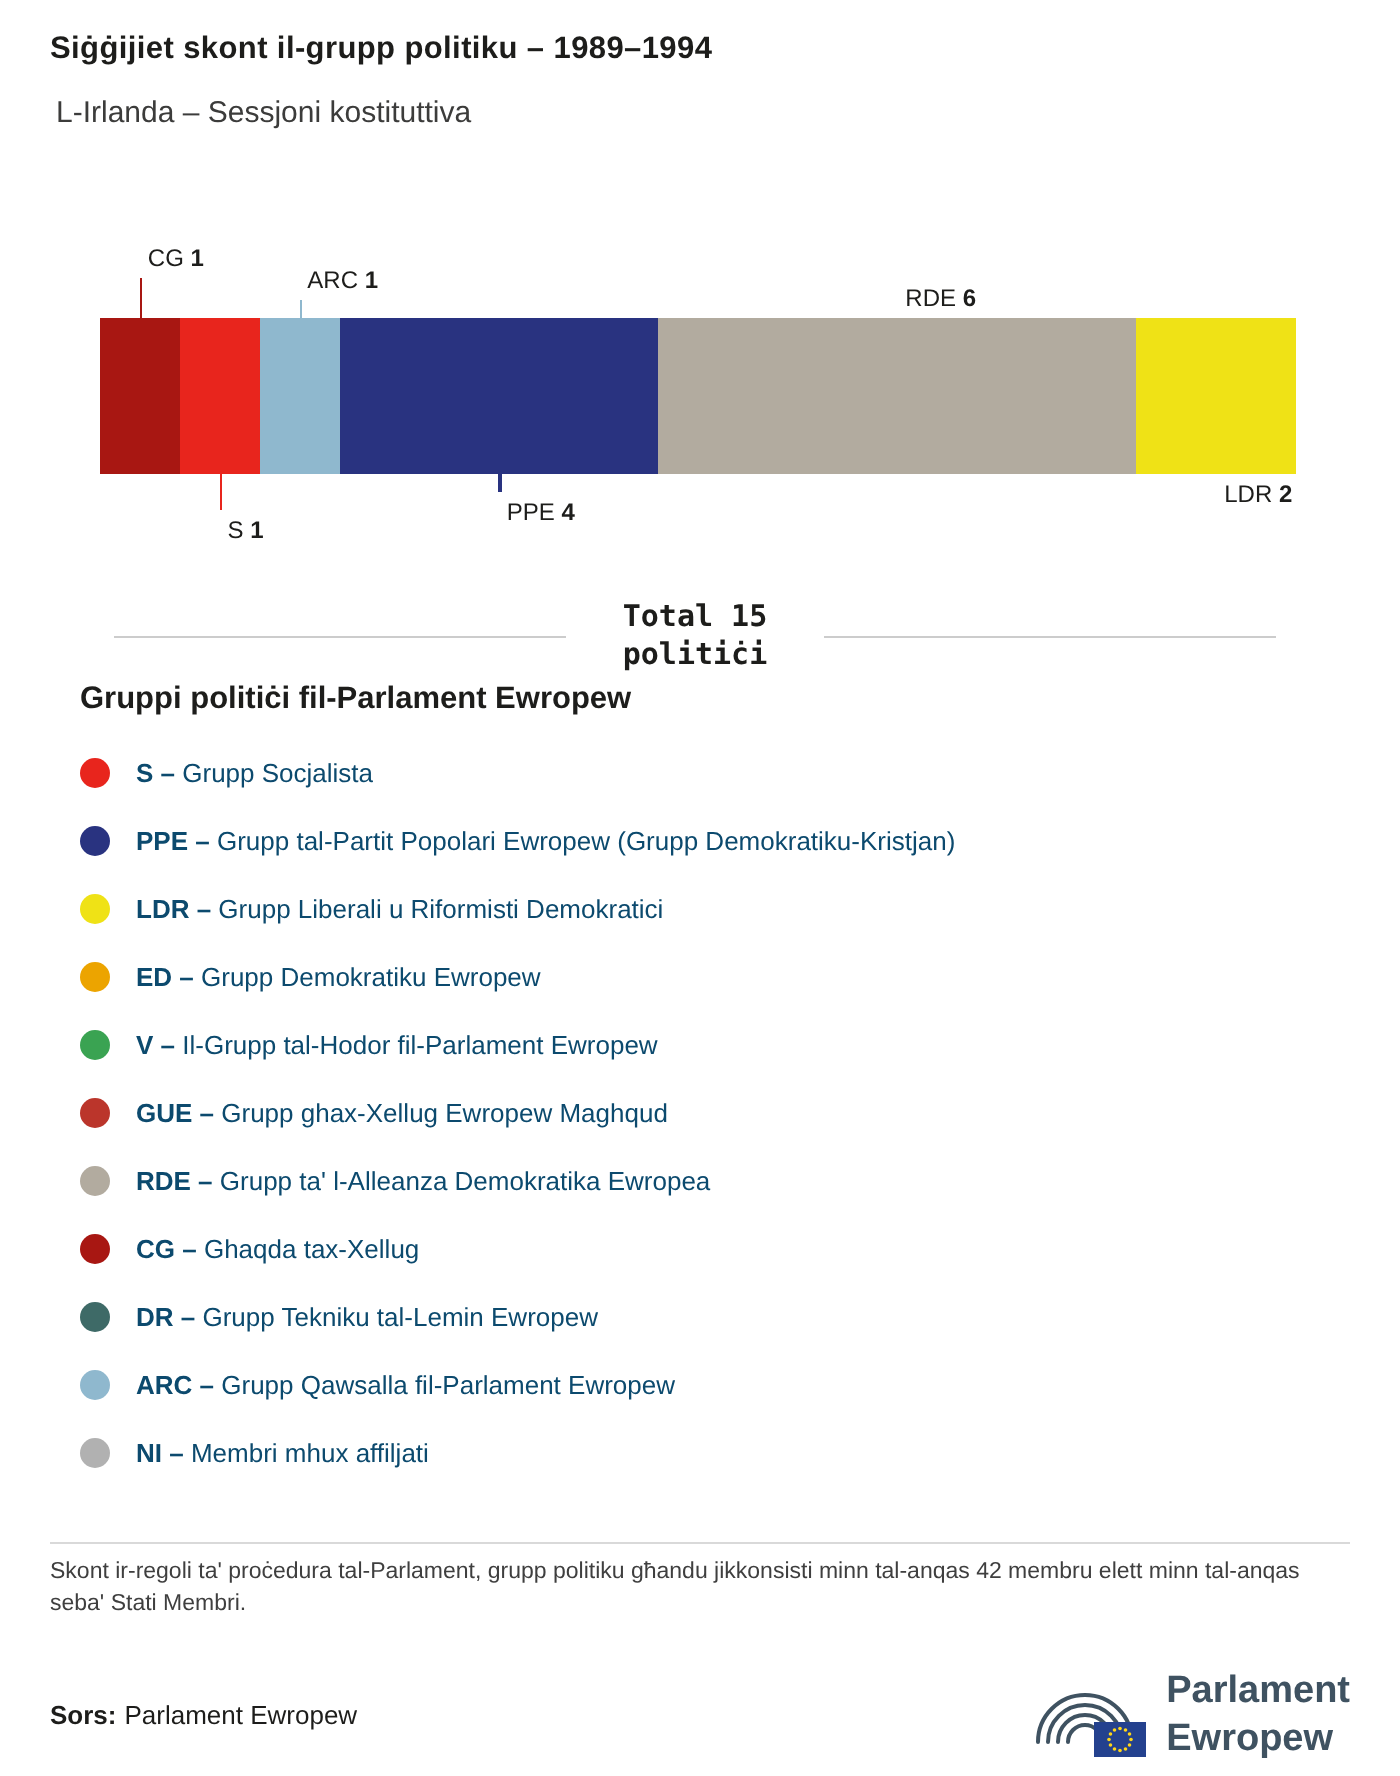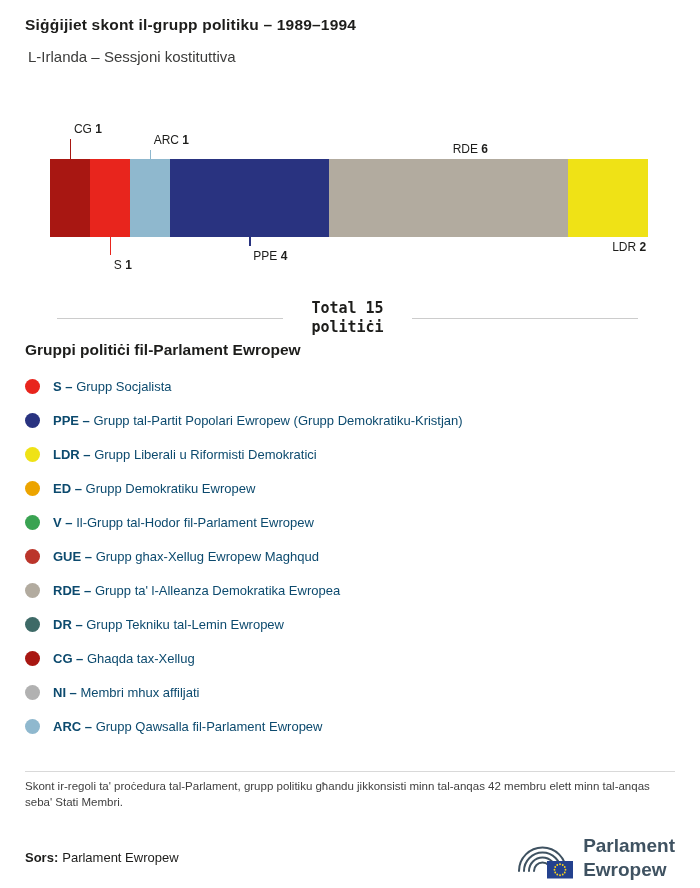--- a/index.html
+++ b/index.html
@@ -23,21 +23,21 @@
   .seg-label .num { font-weight: bold; }
 
   .total-row { display: flex; align-items: center; margin: 14px 62px 0 57px; }
   .rule { flex: 1; height: 1px; background: #cccccc; }
   .total-text {
     font-family: "DejaVu Sans Mono", monospace;
     font-weight: bold; font-size: 15px; line-height: 1.28;
     text-align: center; padding: 0 28px; white-space: nowrap;
   }
 
-  .legend { padding: 4px 25px 0 25px; }
+  .legend { padding: 4px 25px 0 25px; margin-left: 15px; }
   .legend-title { font-size: 15.5px; font-weight: bold; }
   .legend-list { margin-top: 10px; }
   .legend-row { display: flex; align-items: center; height: 34px; }
   .legend-dot { width: 15px; height: 15px; border-radius: 50%; flex: 0 0 15px; margin-right: 13px; }
   .legend-text { font-size: 13px; color: #0c4a6e; }
   .legend-text b { font-weight: bold; }
 
   .footer { padding: 0 25px; }
   .footer-rule { height: 1px; background: #d9d9d9; margin-top: 28px; }
   .note { font-size: 11.5px; line-height: 1.35; color: #3f3f3f; margin-top: 7px; max-width: 655px; }
@@ -114,34 +114,34 @@
         </div>
         <div class="legend-row">
           <span class="legend-dot" style="background: rgb(187, 53, 43);"></span>
           <span class="legend-text"><b>GUE – </b>Grupp ghax-Xellug Ewropew Maghqud</span>
         </div>
         <div class="legend-row">
           <span class="legend-dot" style="background: rgb(178, 171, 159);"></span>
           <span class="legend-text"><b>RDE – </b>Grupp ta' l-Alleanza Demokratika Ewropea</span>
         </div>
         <div class="legend-row">
+          <span class="legend-dot" style="background: rgb(168, 23, 18);"></span>
+          <span class="legend-text"><b>CG – </b>Ghaqda tax-Xellug</span>
+        </div>
+        <div class="legend-row">
           <span class="legend-dot" style="background: rgb(62, 106, 103);"></span>
           <span class="legend-text"><b>DR – </b>Grupp Tekniku tal-Lemin Ewropew</span>
         </div>
         <div class="legend-row">
-          <span class="legend-dot" style="background: rgb(168, 23, 18);"></span>
-          <span class="legend-text"><b>CG – </b>Ghaqda tax-Xellug</span>
+          <span class="legend-dot" style="background: rgb(143, 184, 206);"></span>
+          <span class="legend-text"><b>ARC – </b>Grupp Qawsalla fil-Parlament Ewropew</span>
         </div>
         <div class="legend-row">
           <span class="legend-dot" style="background: rgb(177, 177, 177);"></span>
           <span class="legend-text"><b>NI – </b>Membri mhux affiljati</span>
-        </div>
-        <div class="legend-row">
-          <span class="legend-dot" style="background: rgb(143, 184, 206);"></span>
-          <span class="legend-text"><b>ARC – </b>Grupp Qawsalla fil-Parlament Ewropew</span>
         </div>
       </div>
   </div>
 
   <div class="footer">
     <div class="footer-rule"></div>
     <p class="note">Skont ir-regoli ta' proċedura tal-Parlament, grupp politiku għandu jikkonsisti minn tal-anqas 42 membru elett minn tal-anqas seba' Stati Membri.</p>
     <div class="bottom-row">
       <div class="source">
         <b>Sors:</b><span>Parlament Ewropew</span>

